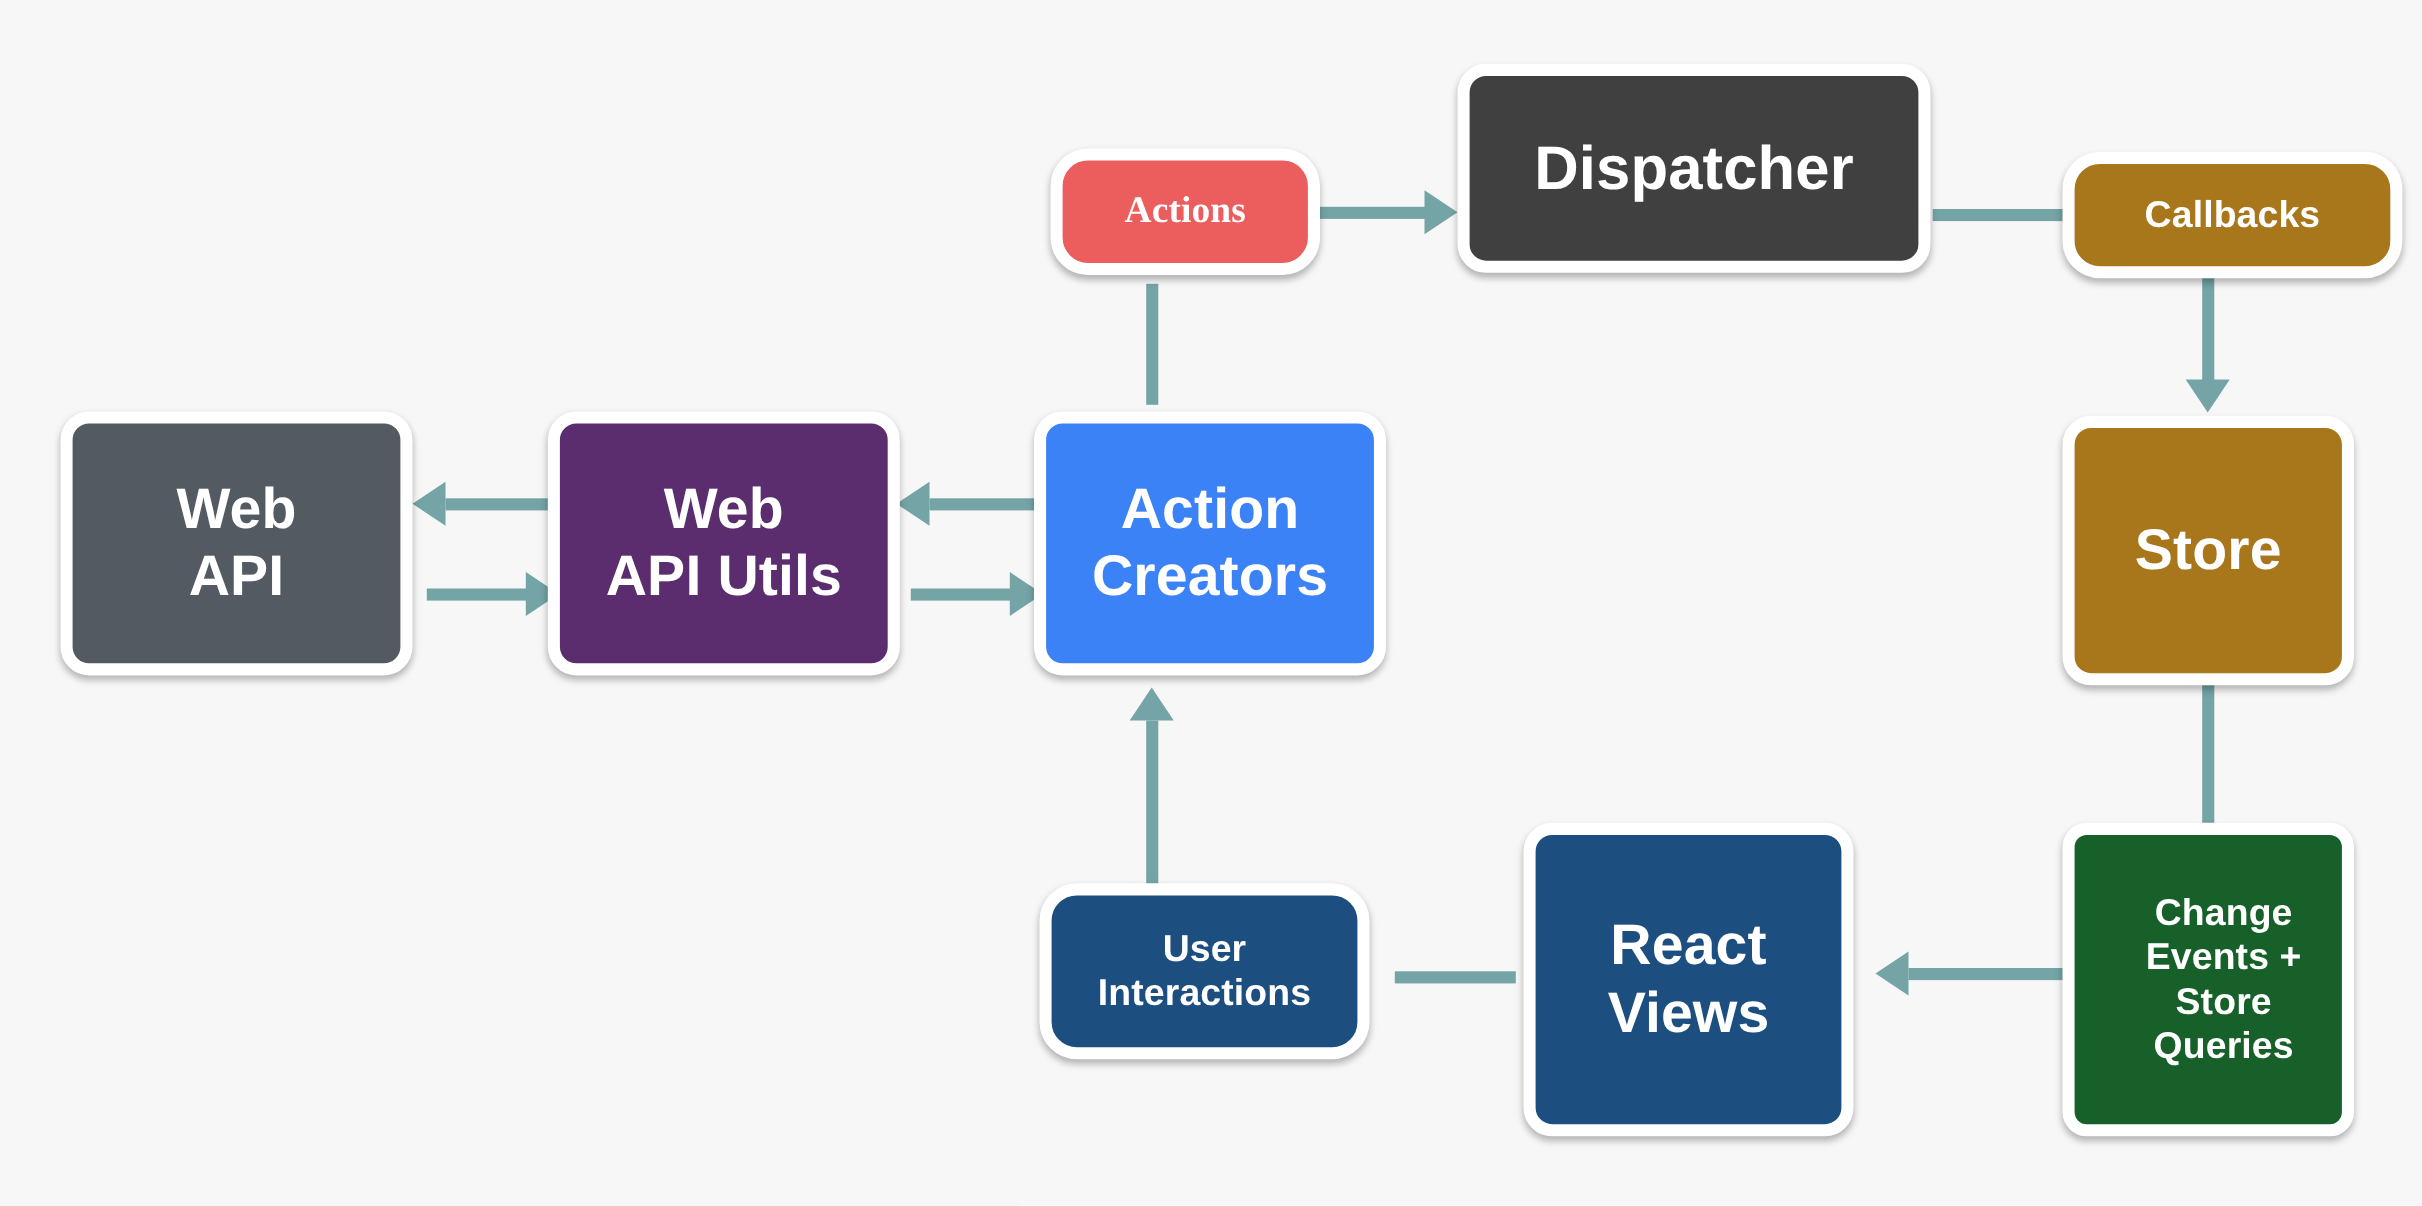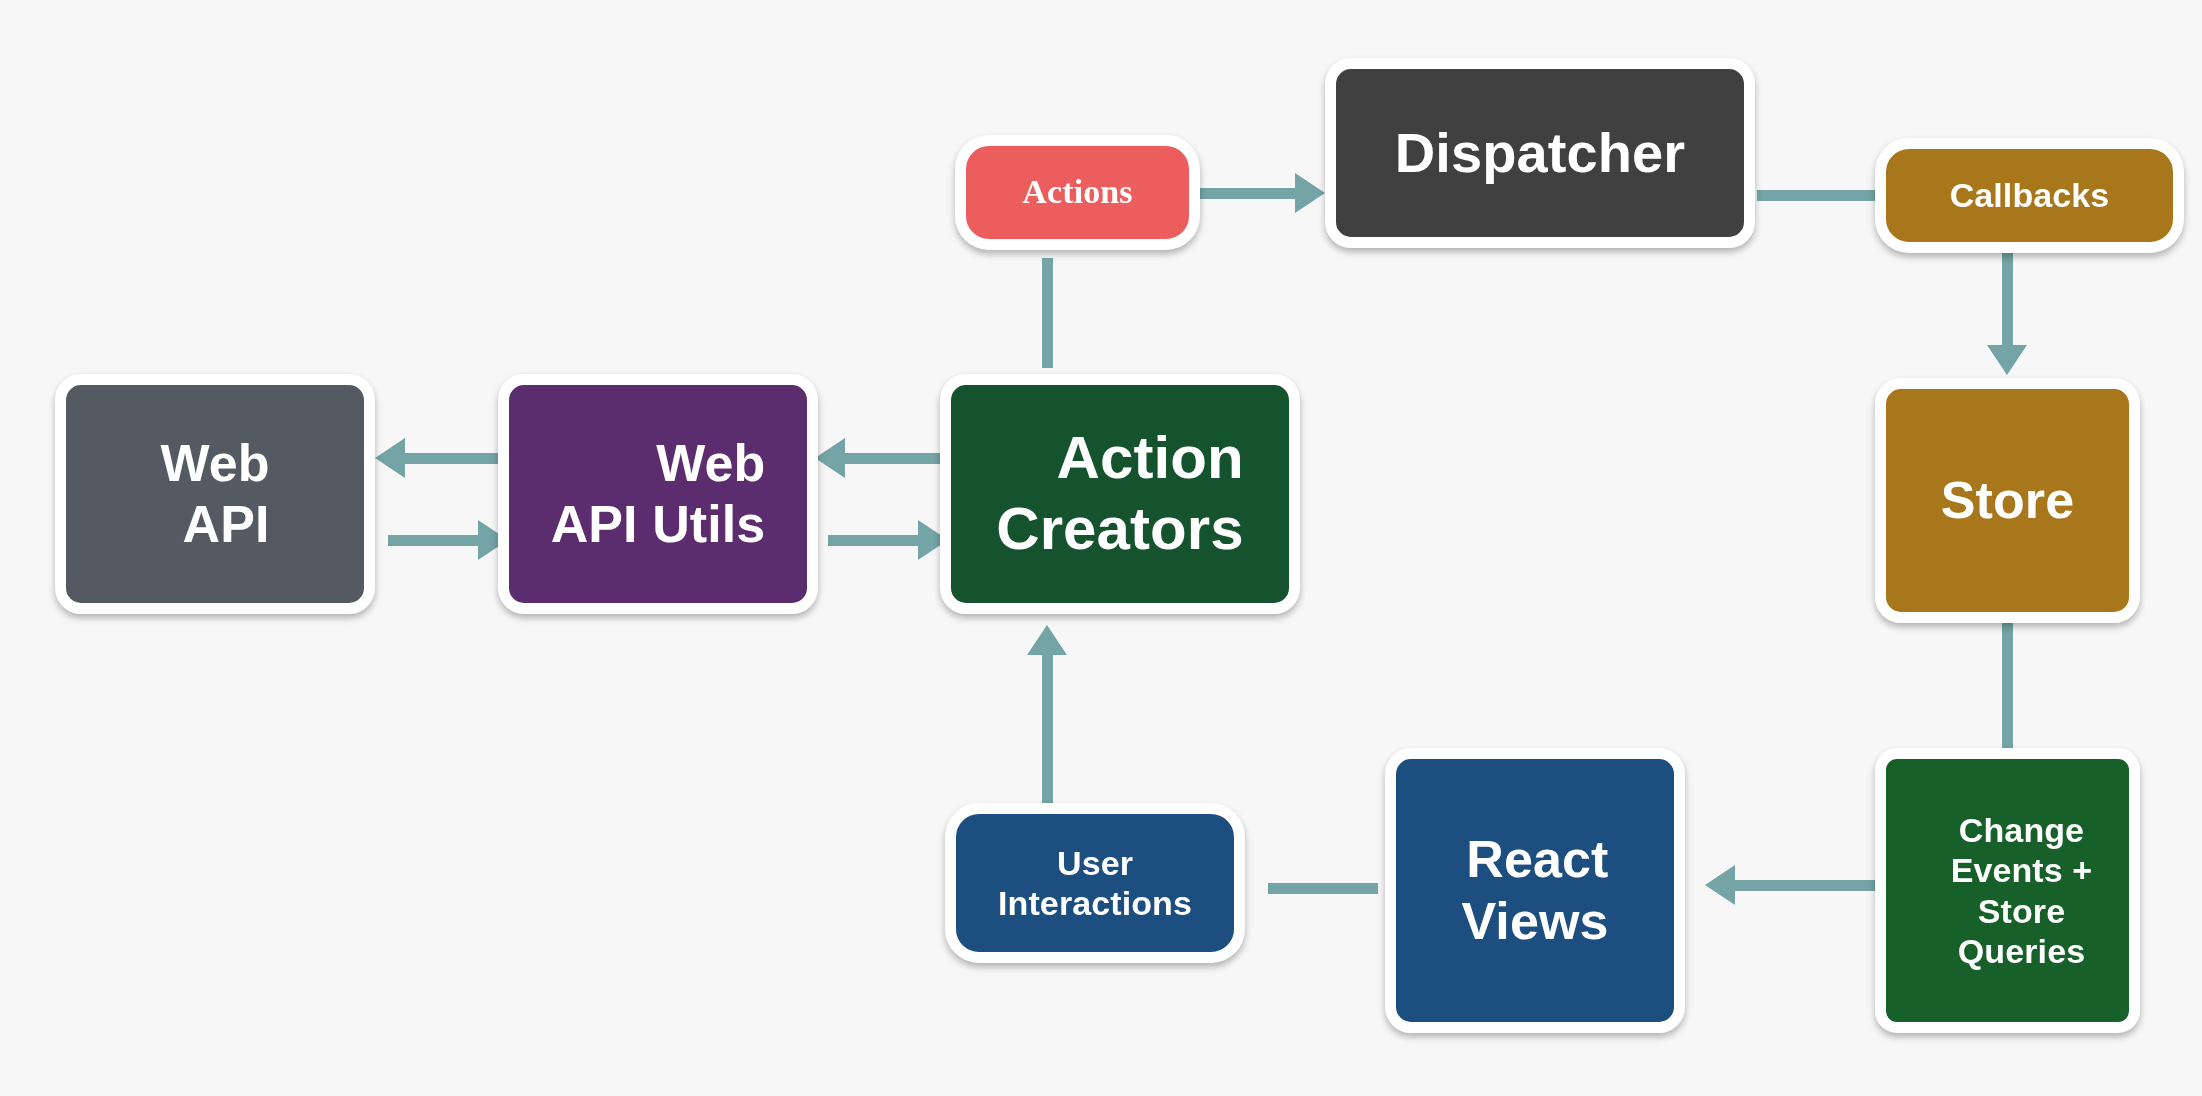--- a/index.html
+++ b/index.html
@@ -30,21 +30,21 @@
     background: #888;
     border: 11px solid #ffffff;
     box-shadow: 0 4px 7px rgba(0,0,0,0.28);
     z-index: 5;
     white-space: pre-line;
     letter-spacing: 0.1px;
   }
 
   
   .node.pill      { border-radius: 34px; }
-  .node.rounded   { border-radius: 26px; text-align: right; }
+  .node.rounded   { border-radius: 26px; }
   .node.rounded-s { border-radius: 22px; }
 
   
   .edge {
     position: absolute;
     background: #74a4a6;
     z-index: 2;
   }
   .edge.h { height: 11px; }
   .edge.v { width: 11px; }
@@ -112,21 +112,21 @@
 
   <div class="edge h" style="left:388px; top:535px; width:100px;"></div>
   <div class="arrowhead right" style="left:478px; top:520px;"></div>
 
   <div class="node rounded" style="left:55px; top:374px; width:320px; height:240px; background:#535a62; font-size:52px;">Web
 API</div>
 
   <div class="node rounded" style="left:498px; top:374px; width:320px; height:240px; background:#5c2d6e; font-size:52px;">Web
 API Utils</div>
 
-  <div class="node rounded" style="left:940px; top:374px; width:360px; height:240px; background:#14532d; font-size:60px;">Action
+  <div class="node rounded" style="left:940px; top:374px; width:320px; height:240px; background:#3b82f6; font-size:52px;">Action
 Creators</div>
 
   <div class="node pill" style="left:955px; top:135px; width:245px; height:115px; background:#ec5d5e; font-size:34px;font-family:Liberation Serif, serif;">Actions</div>
 
   <div class="node rounded" style="left:1325px; top:58px; width:430px; height:190px; background:#404040; font-size:56px;">Dispatcher</div>
 
   <div class="node pill" style="left:1875px; top:138px; width:309px; height:115px; background:#a8761b; font-size:34px;">Callbacks</div>
 
   <div class="node rounded" style="left:1875px; top:378px; width:265px; height:245px; background:#a8761b; font-size:52px;">Store</div>
 

